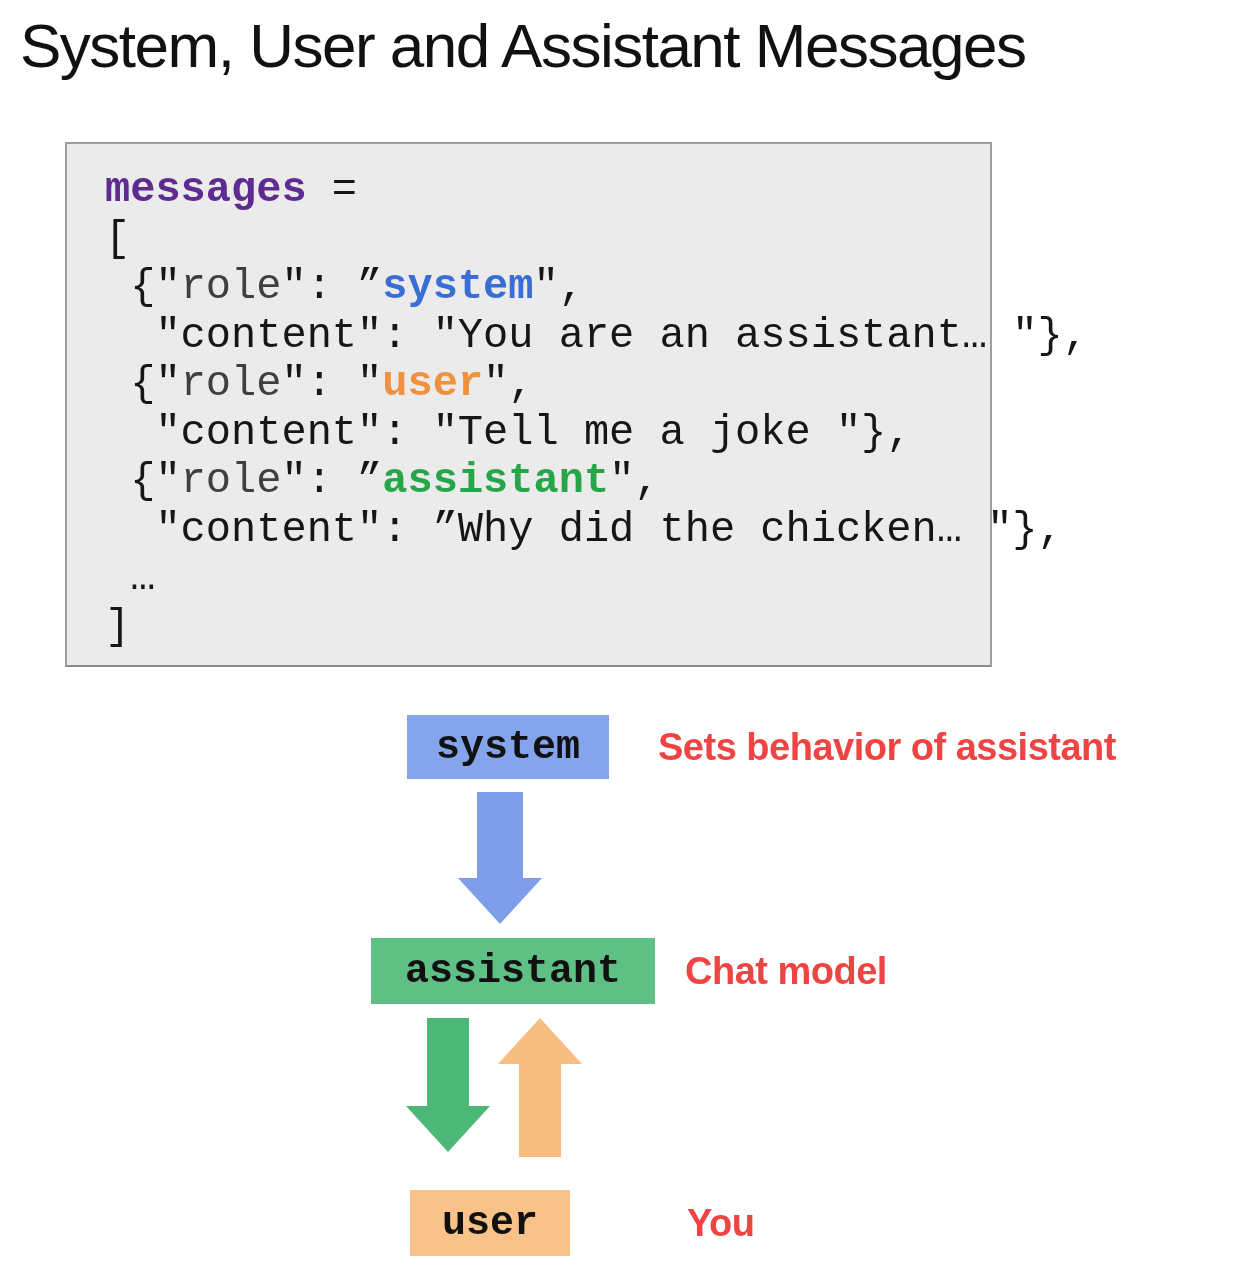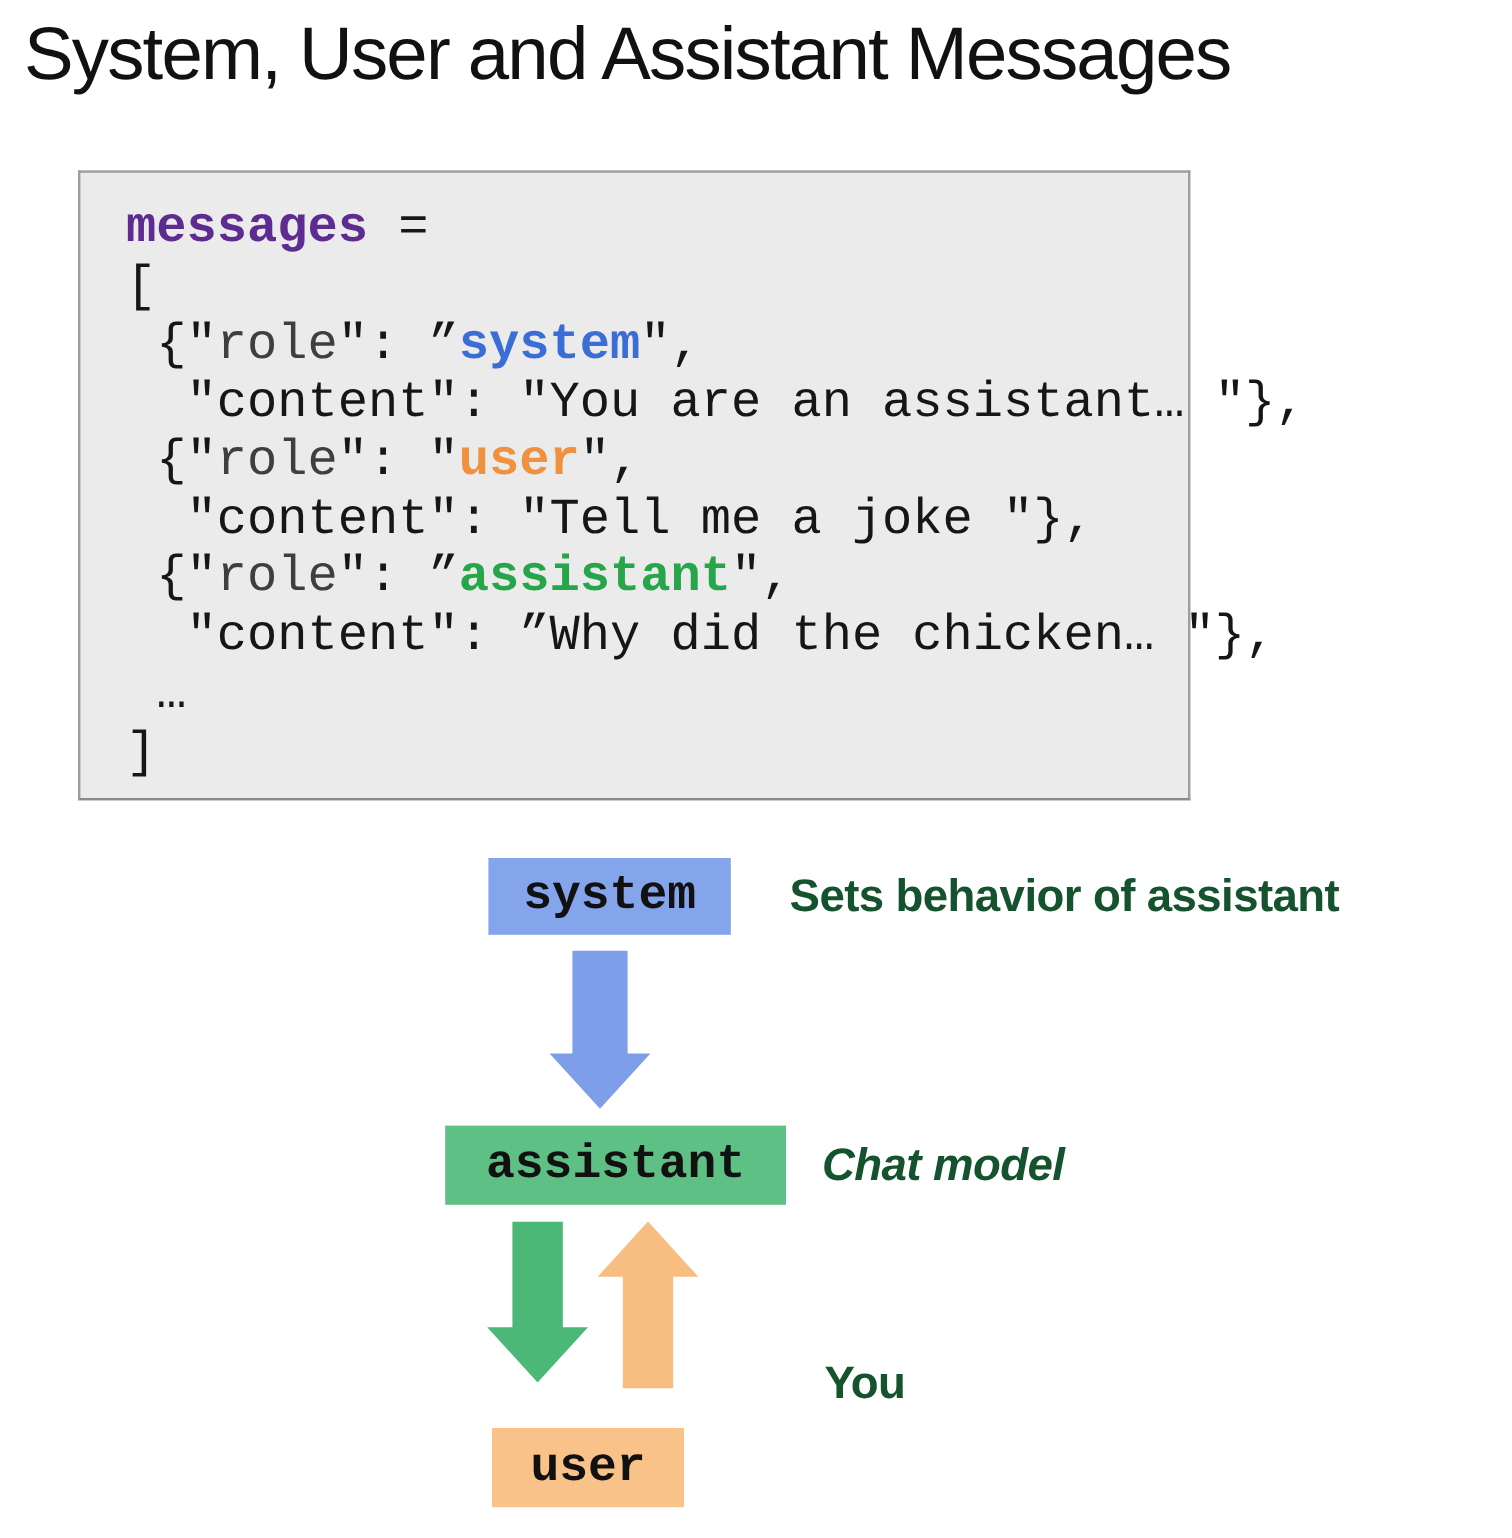--- a/index.html
+++ b/index.html
@@ -35,26 +35,26 @@
   .rolebox{
     position:absolute;display:flex;align-items:center;justify-content:center;
     font-family:"Liberation Mono", monospace;
     font-weight:bold;font-size:40px;color:#111;
   }
   .box-system{left:407px;top:715px;width:202px;height:64px;background:#84a4ec;}
   .box-assistant{left:371px;top:938px;width:284px;height:66px;background:#5fc086;}
   .box-user{left:410px;top:1190px;width:160px;height:66px;background:#f9c289;}
   .caption{
     position:absolute;display:flex;align-items:center;
-    font-size:38px;font-weight:700;letter-spacing:-0.5px;color:#14532d;
+    font-size:38px;font-weight:700;letter-spacing:-0.5px;color:#ef4444;
     white-space:nowrap;
   }
   .cap-system{left:658px;top:715px;height:64px;}
-  .cap-assistant{left:685px;top:938px;height:66px;font-style:italic;}
-  .cap-user{left:687px;top:1120px;height:66px;}
+  .cap-assistant{left:685px;top:938px;height:66px;}
+  .cap-user{left:687px;top:1190px;height:66px;}
   .arrow{position:absolute;}
   .arr-blue{left:458px;top:792px;}
   .arr-green{left:406px;top:1018px;}
   .arr-orange{left:498px;top:1018px;}
   .arr-blue polygon{fill:#7e9ee9;}
   .arr-green polygon{fill:#4cb878;}
   .arr-orange polygon{fill:#f8bd80;}
 </style>
 </head>
 <body>

